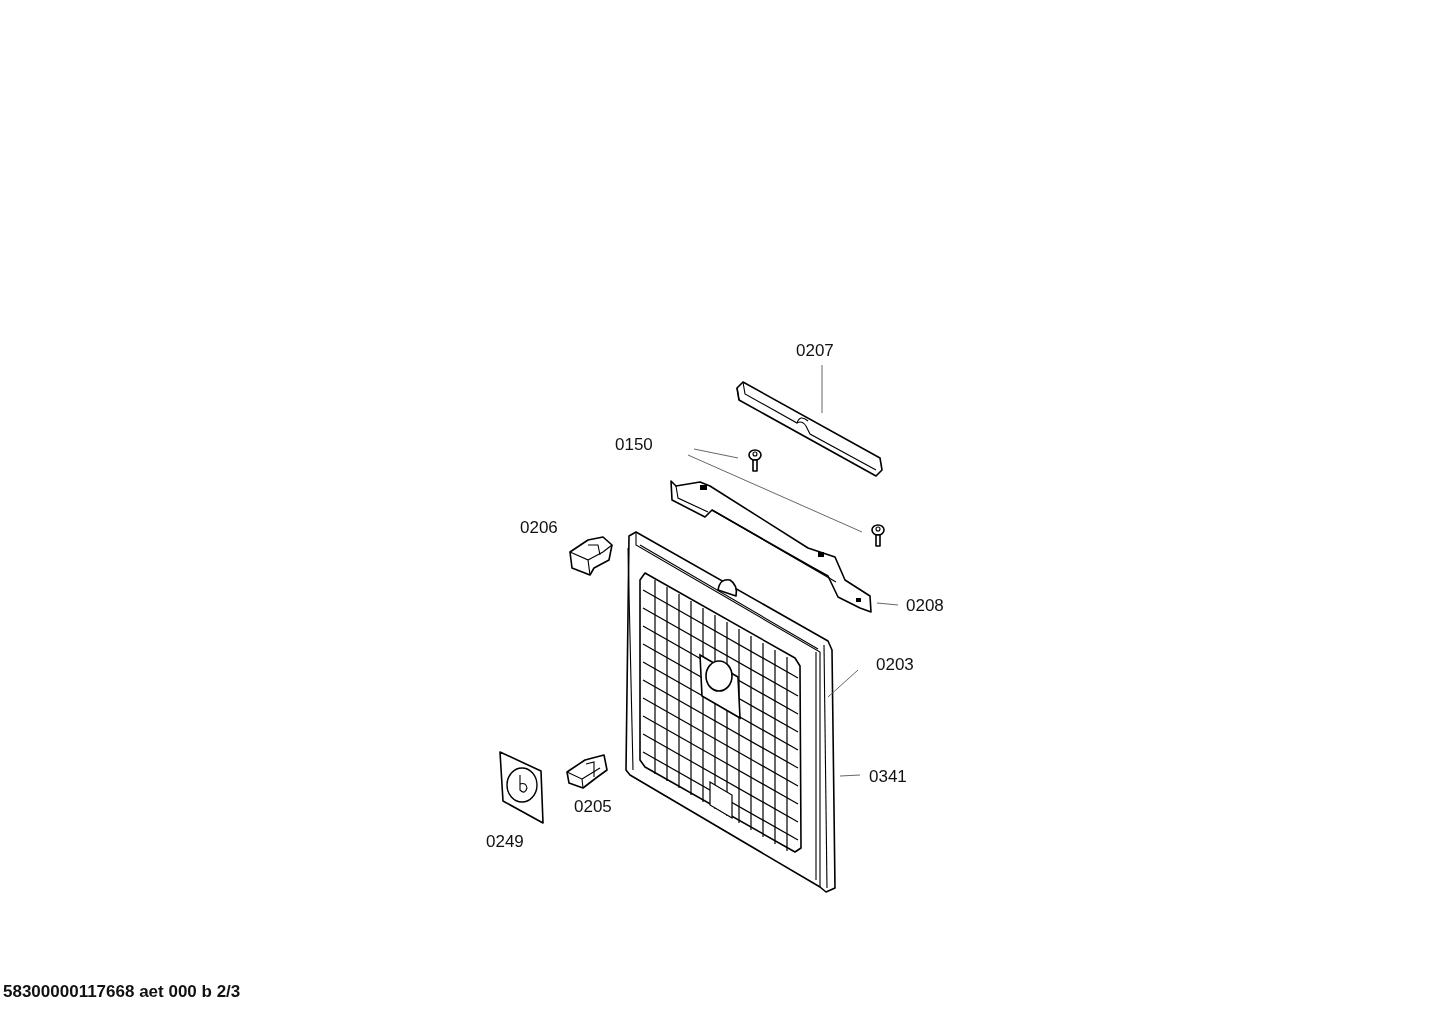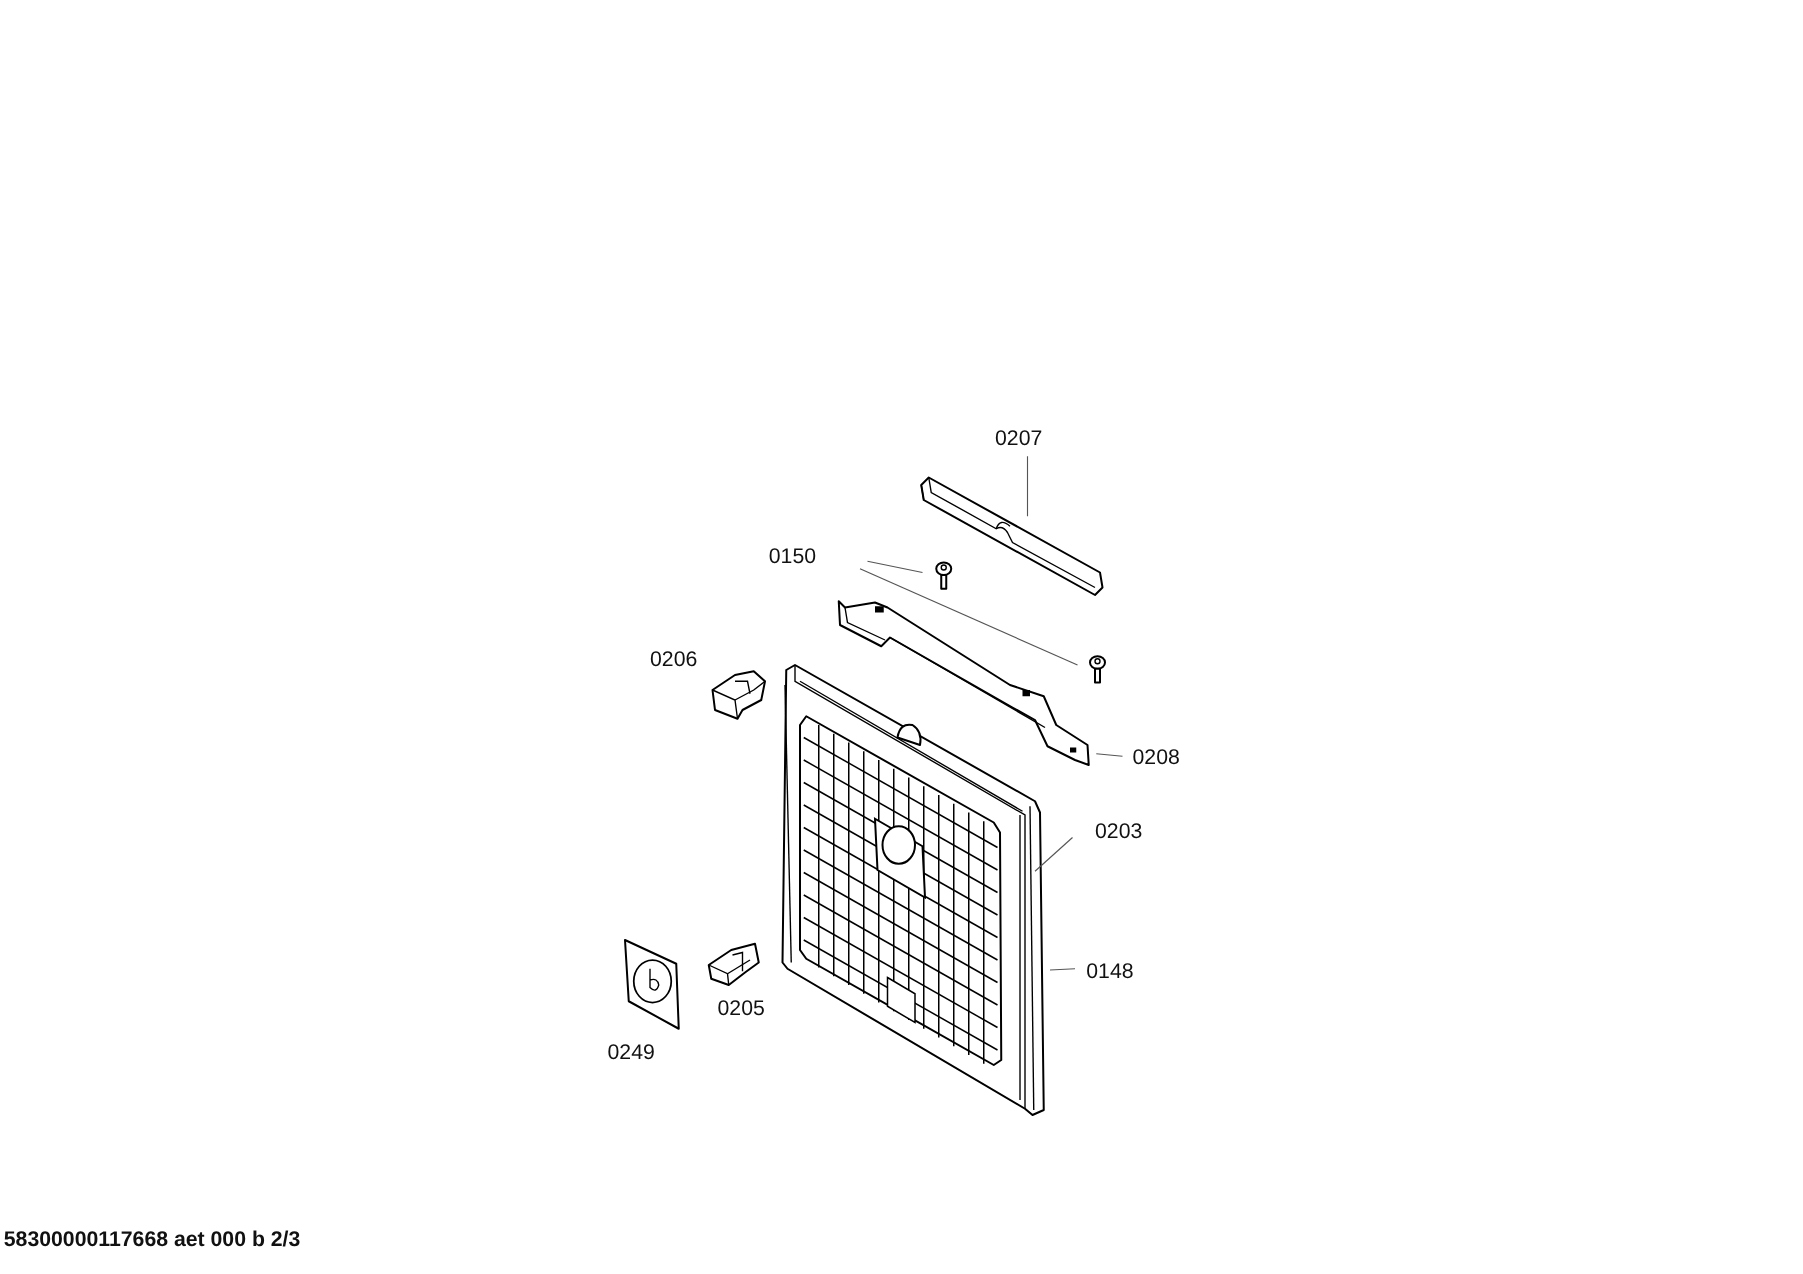--- a/index.html
+++ b/index.html
@@ -124,18 +124,18 @@
       <line class="leader" x1="858" y1="670" x2="828" y2="697"></line>
       <line class="leader" x1="840" y1="776" x2="860" y2="775"></line>
     </g>
   </svg>
 
   <span class="label" style="left:796px; top:342px;">0207</span>
   <span class="label" style="left:615px; top:436px;">0150</span>
   <span class="label" style="left:520px; top:519px;">0206</span>
   <span class="label" style="left:906px; top:597px;">0208</span>
   <span class="label" style="left:876px; top:656px;">0203</span>
-  <span class="label" style="left:869px; top:768px;">0148</span>
+  <span class="label" style="left:869px; top:768px;">0341</span>
   <span class="label" style="left:574px; top:798px;">0205</span>
   <span class="label" style="left:486px; top:833px;">0249</span>
 
   <div class="footer">58300000117668 aet 000 b 2/3</div>
 </div>
 
 </body></html>

